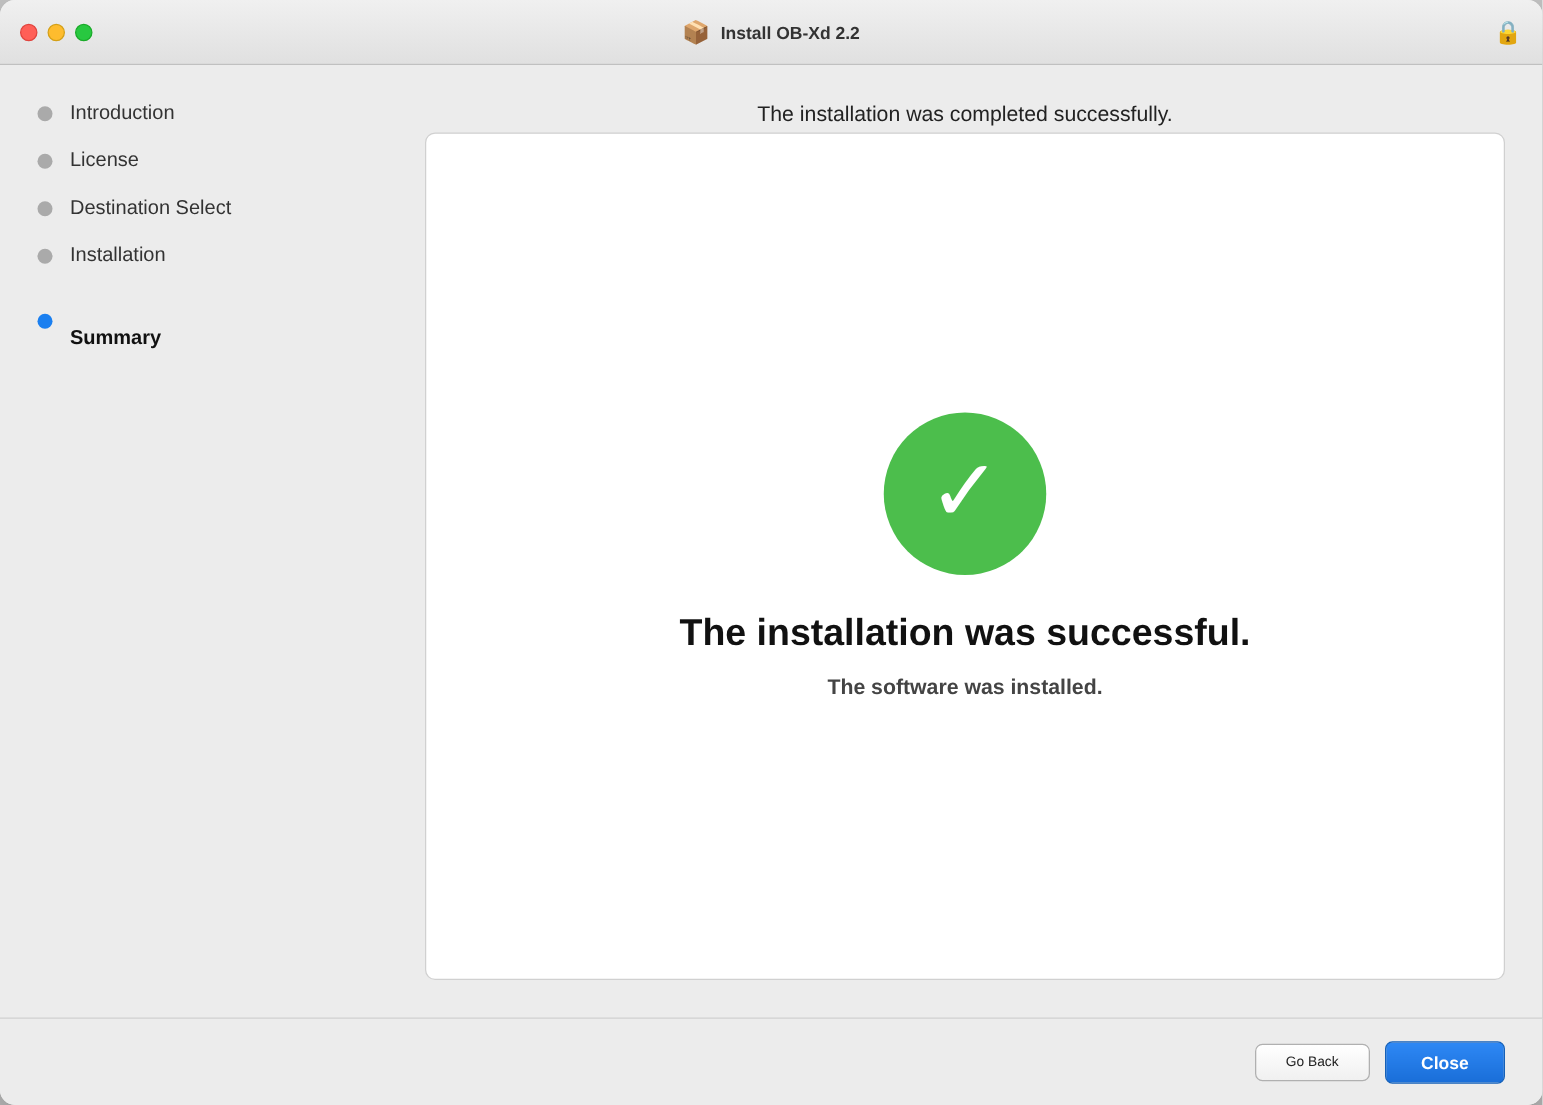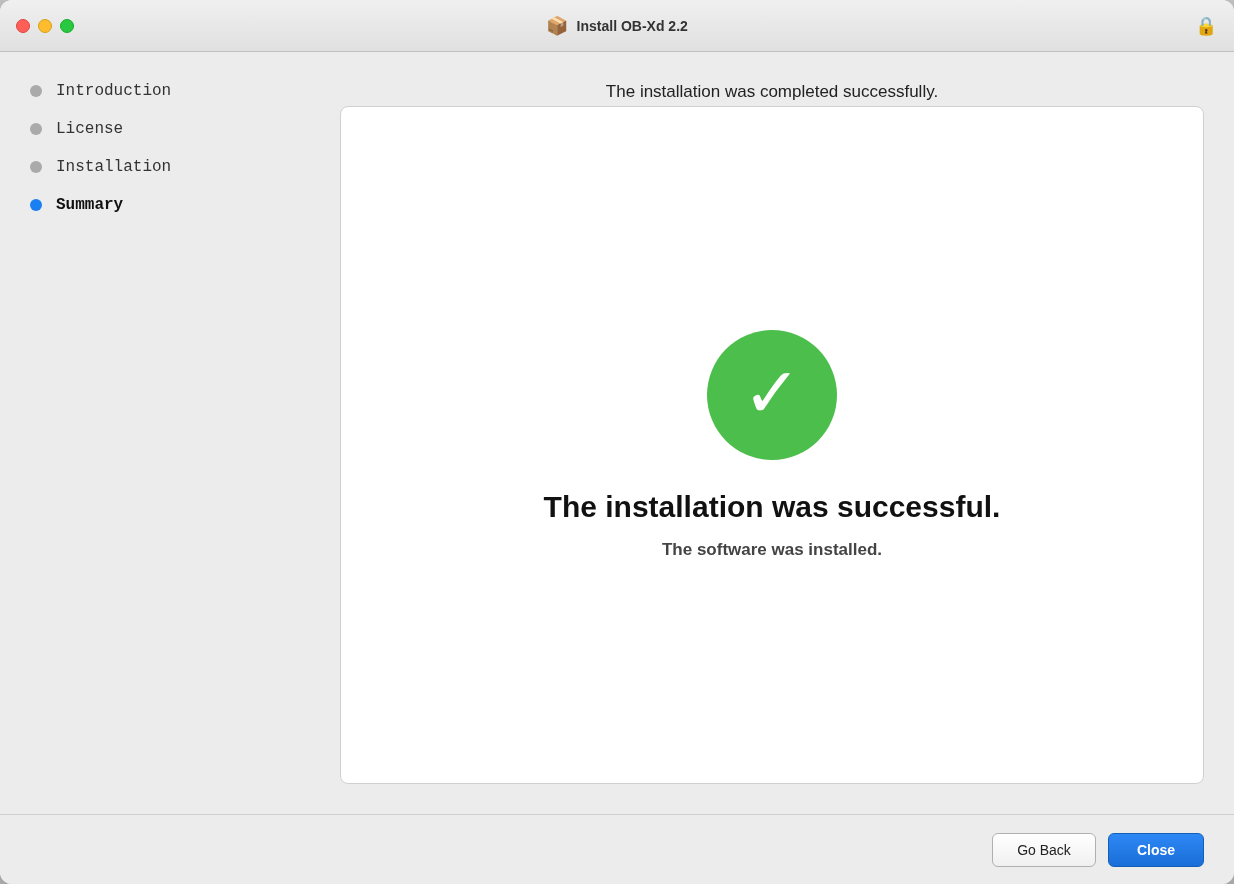--- a/index.html
+++ b/index.html
@@ -109,21 +109,20 @@
       flex-direction: column;
       flex-shrink: 0;
     }
 
     .sidebar-item {
       display: flex;
       align-items: center;
       gap: 14px;
       padding: 10px 30px;
       cursor: default;
-      font-family: Liberation Mono, monospace;
     }
 
     .sidebar-dot {
       width: 12px;
       height: 12px;
       border-radius: 50%;
       flex-shrink: 0;
     }
 
     .dot-inactive {
@@ -136,20 +135,21 @@
 
     .sidebar-label {
       font-size: 16px;
       color: #333;
     }
 
     .sidebar-label-active {
       font-size: 16px;
       color: #111;
       font-weight: 700;
+      margin-top: 28px;
     }
 
     
     .right-panel {
       flex: 1;
       display: flex;
       flex-direction: column;
       padding: 20px 30px 30px 20px;
       background: #ececec;
     }
@@ -215,21 +215,21 @@
       display: flex;
       align-items: center;
       justify-content: flex-end;
       padding: 0 30px;
       gap: 12px;
       flex-shrink: 0;
     }
 
     .btn-back {
       padding: 8px 24px;
-      font-size: 14px;
+      font-size: 11px;
       background: linear-gradient(to bottom, #ffffff, #f0f0f0);
       border: 1px solid #b0b0b0;
       border-radius: 6px;
       color: #222;
       cursor: pointer;
     }
 
     .btn-close {
       padding: 8px 28px;
       font-size: 14px;
@@ -265,20 +265,24 @@
       <div class="sidebar-item">
         <div class="sidebar-dot dot-inactive"></div>
         <span class="sidebar-label">Introduction</span>
       </div>
       <div class="sidebar-item">
         <div class="sidebar-dot dot-inactive"></div>
         <span class="sidebar-label">License</span>
       </div>
       <div class="sidebar-item">
         <div class="sidebar-dot dot-inactive"></div>
+        <span class="sidebar-label">Destination Select</span>
+      </div>
+      <div class="sidebar-item">
+        <div class="sidebar-dot dot-inactive"></div>
         <span class="sidebar-label">Installation</span>
       </div>
       <div class="sidebar-item">
         <div class="sidebar-dot dot-active"></div>
         <span class="sidebar-label-active">Summary</span>
       </div>
     </div>
 
     <div class="right-panel">
       <div class="top-message">The installation was completed successfully.</div>

